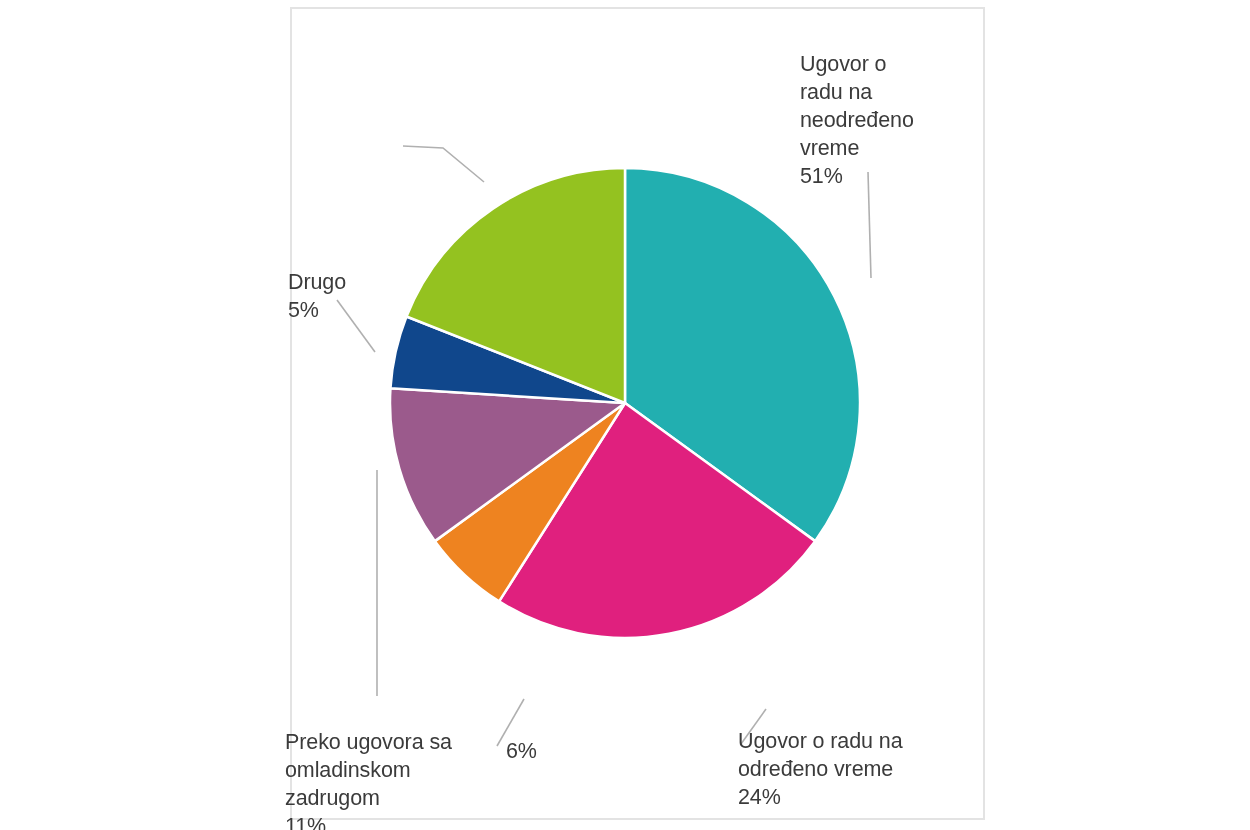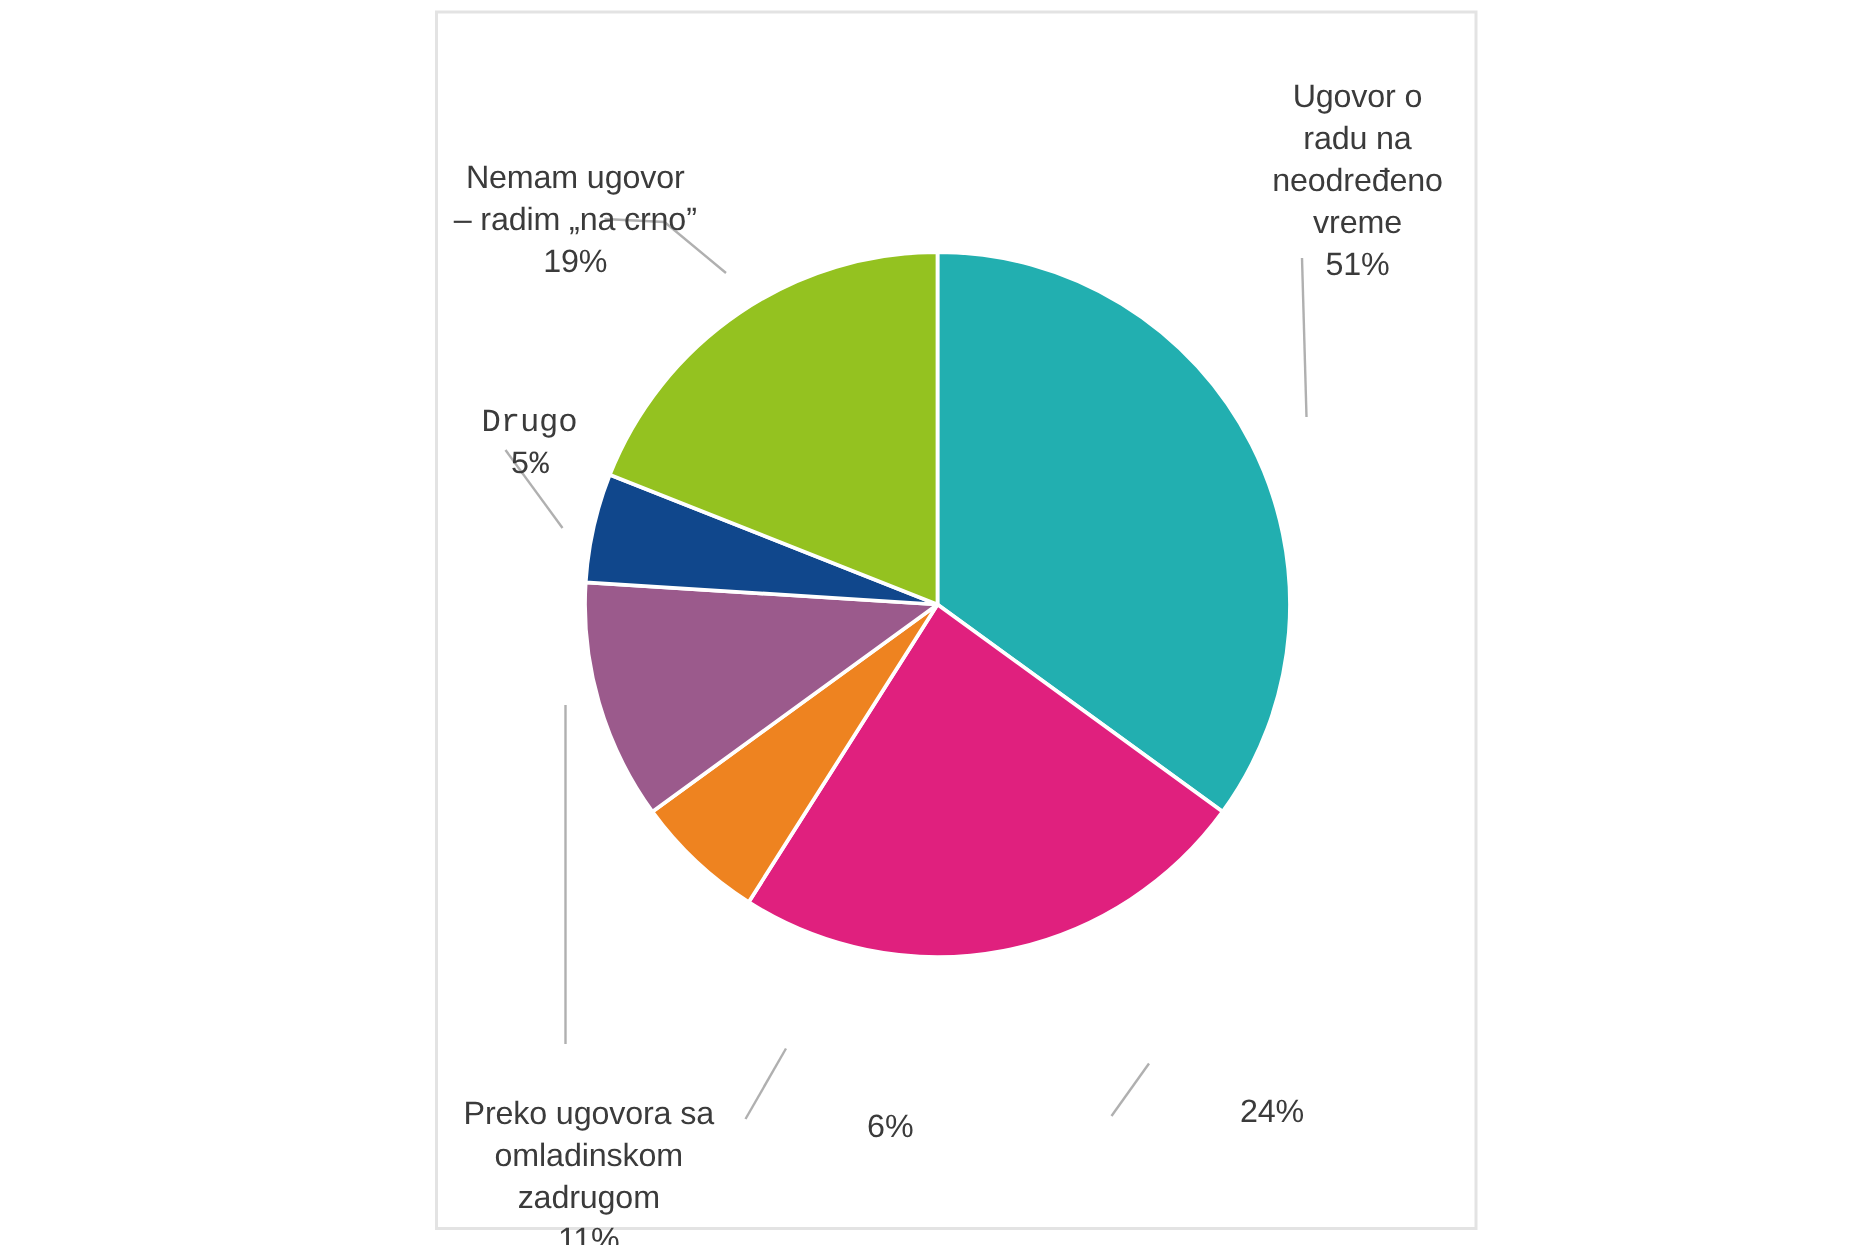--- a/index.html
+++ b/index.html
@@ -31,37 +31,36 @@
   }
   .pie-svg {
     position: absolute;
     left: 0;
     top: 0;
     width: 1250px;
     height: 830px;
   }
   .slice-label {
     position: absolute;
-    text-align: center;
     color: #3b3b3b;
     font-size: 21.5px;
     line-height: 28px;
     font-family: "Liberation Sans", sans-serif;
     white-space: pre-line;
     letter-spacing: -0.1px;
   }
   .slice-label .pct {
     display: block;
   }
   
   #label-neodredjeno { left: 800px; top: 22px;  width: 210px; }
   #label-odredjeno   { left: 738px; top: 699px; width: 220px; }
   #label-pp          { left: 506px; top: 709px; width: 175px; }
   #label-zadruga     { left: 285px; top: 700px; width: 215px; }
-  #label-drugo       { left: 288px; top: 240px; width: 130px; font-family: Liberation Mono, monospace; }
+  #label-drugo       { left: 288px; top: 240px; width: 130px; }
   #label-nacrno      { left: 271px; top: 76px;  width: 225px; }
 </style>
 </head>
 <body>
 
 <div id="chart-root">
 
   <div class="chart-frame"></div>
 
   <svg class="pie-svg" viewBox="0 0 1250 830">
@@ -85,38 +84,35 @@
 
   <div class="slice-label" id="label-neodredjeno">
     <span>Ugovor o
 radu na
 neodređeno
 vreme</span>
     <span class="pct">51%</span>
   </div>
 
   <div class="slice-label" id="label-odredjeno">
+    <span>Ugovor o radu na
+određeno vreme</span>
     <span class="pct">24%</span>
   </div>
 
   <div class="slice-label" id="label-pp">
     <span class="pct">6%</span>
   </div>
 
   <div class="slice-label" id="label-zadruga">
     <span>Preko ugovora sa
 omladinskom
 zadrugom</span>
     <span class="pct">11%</span>
   </div>
 
   <div class="slice-label" id="label-drugo">
     <span>Drugo</span>
     <span class="pct">5%</span>
   </div>
 
-  <div class="slice-label" id="label-nacrno">
-    <span>Nemam ugovor
-– radim „na crno”</span>
-    <span class="pct">19%</span>
-  </div>
 
 </div>
 
 </body></html>

